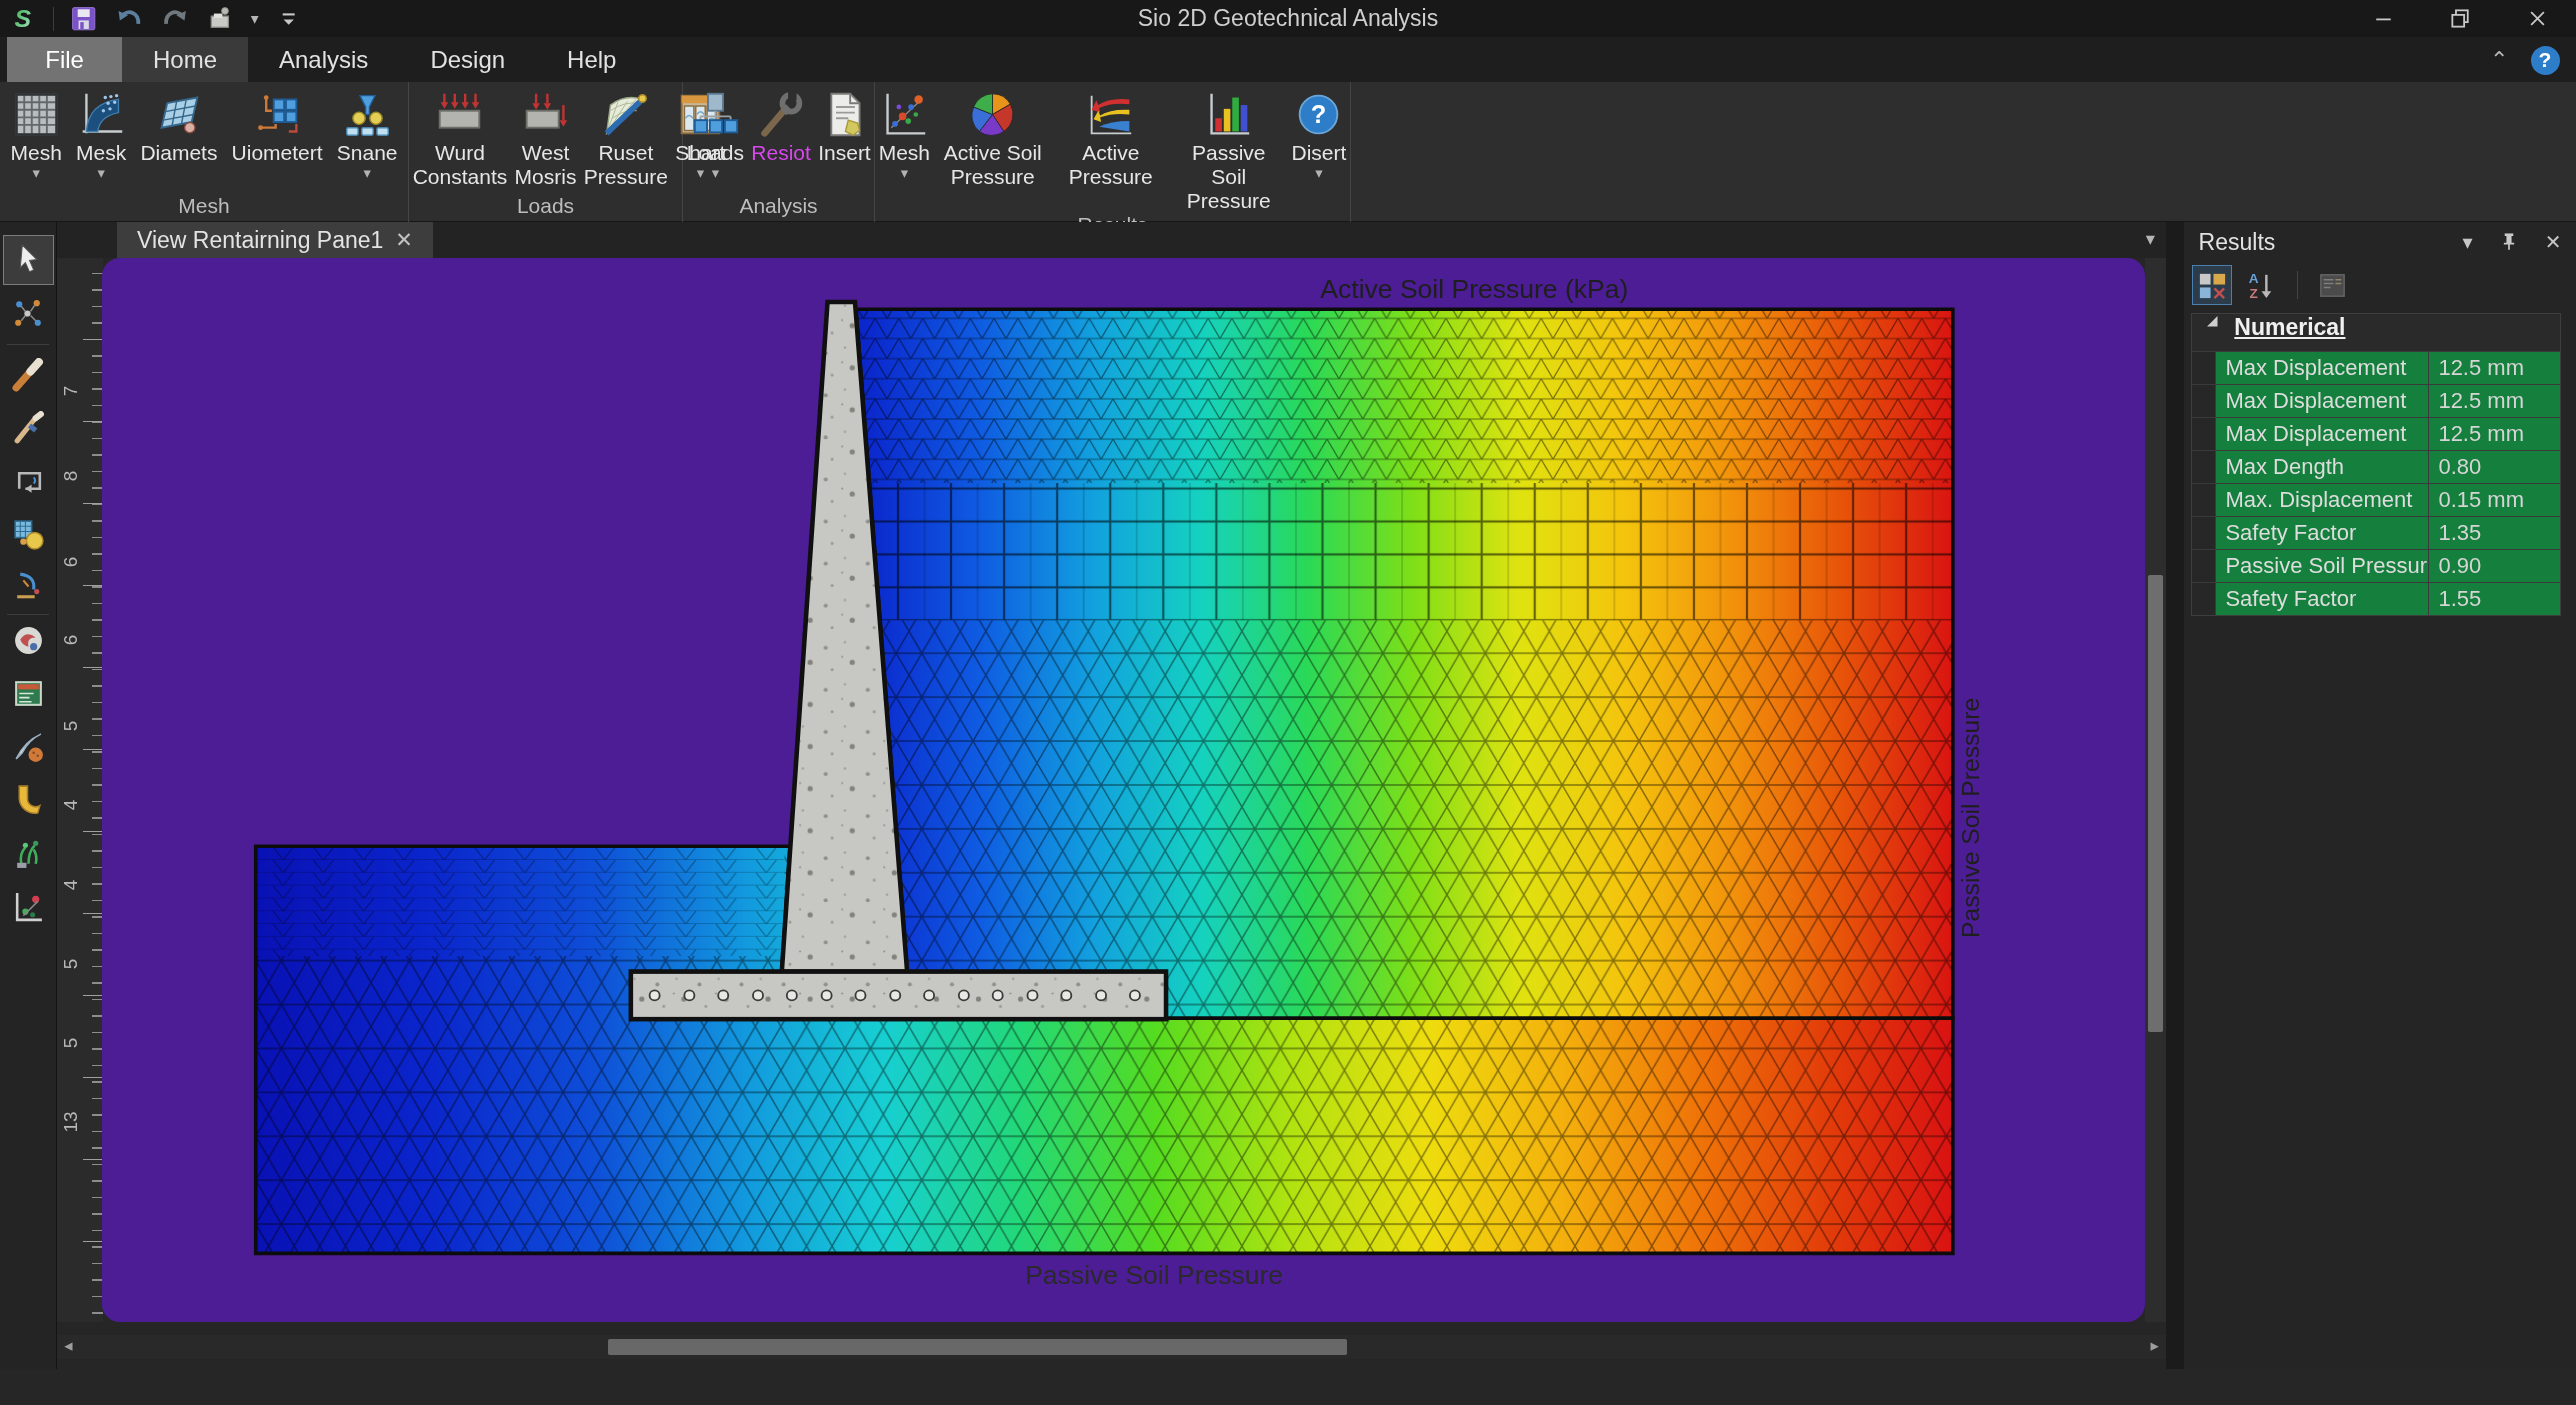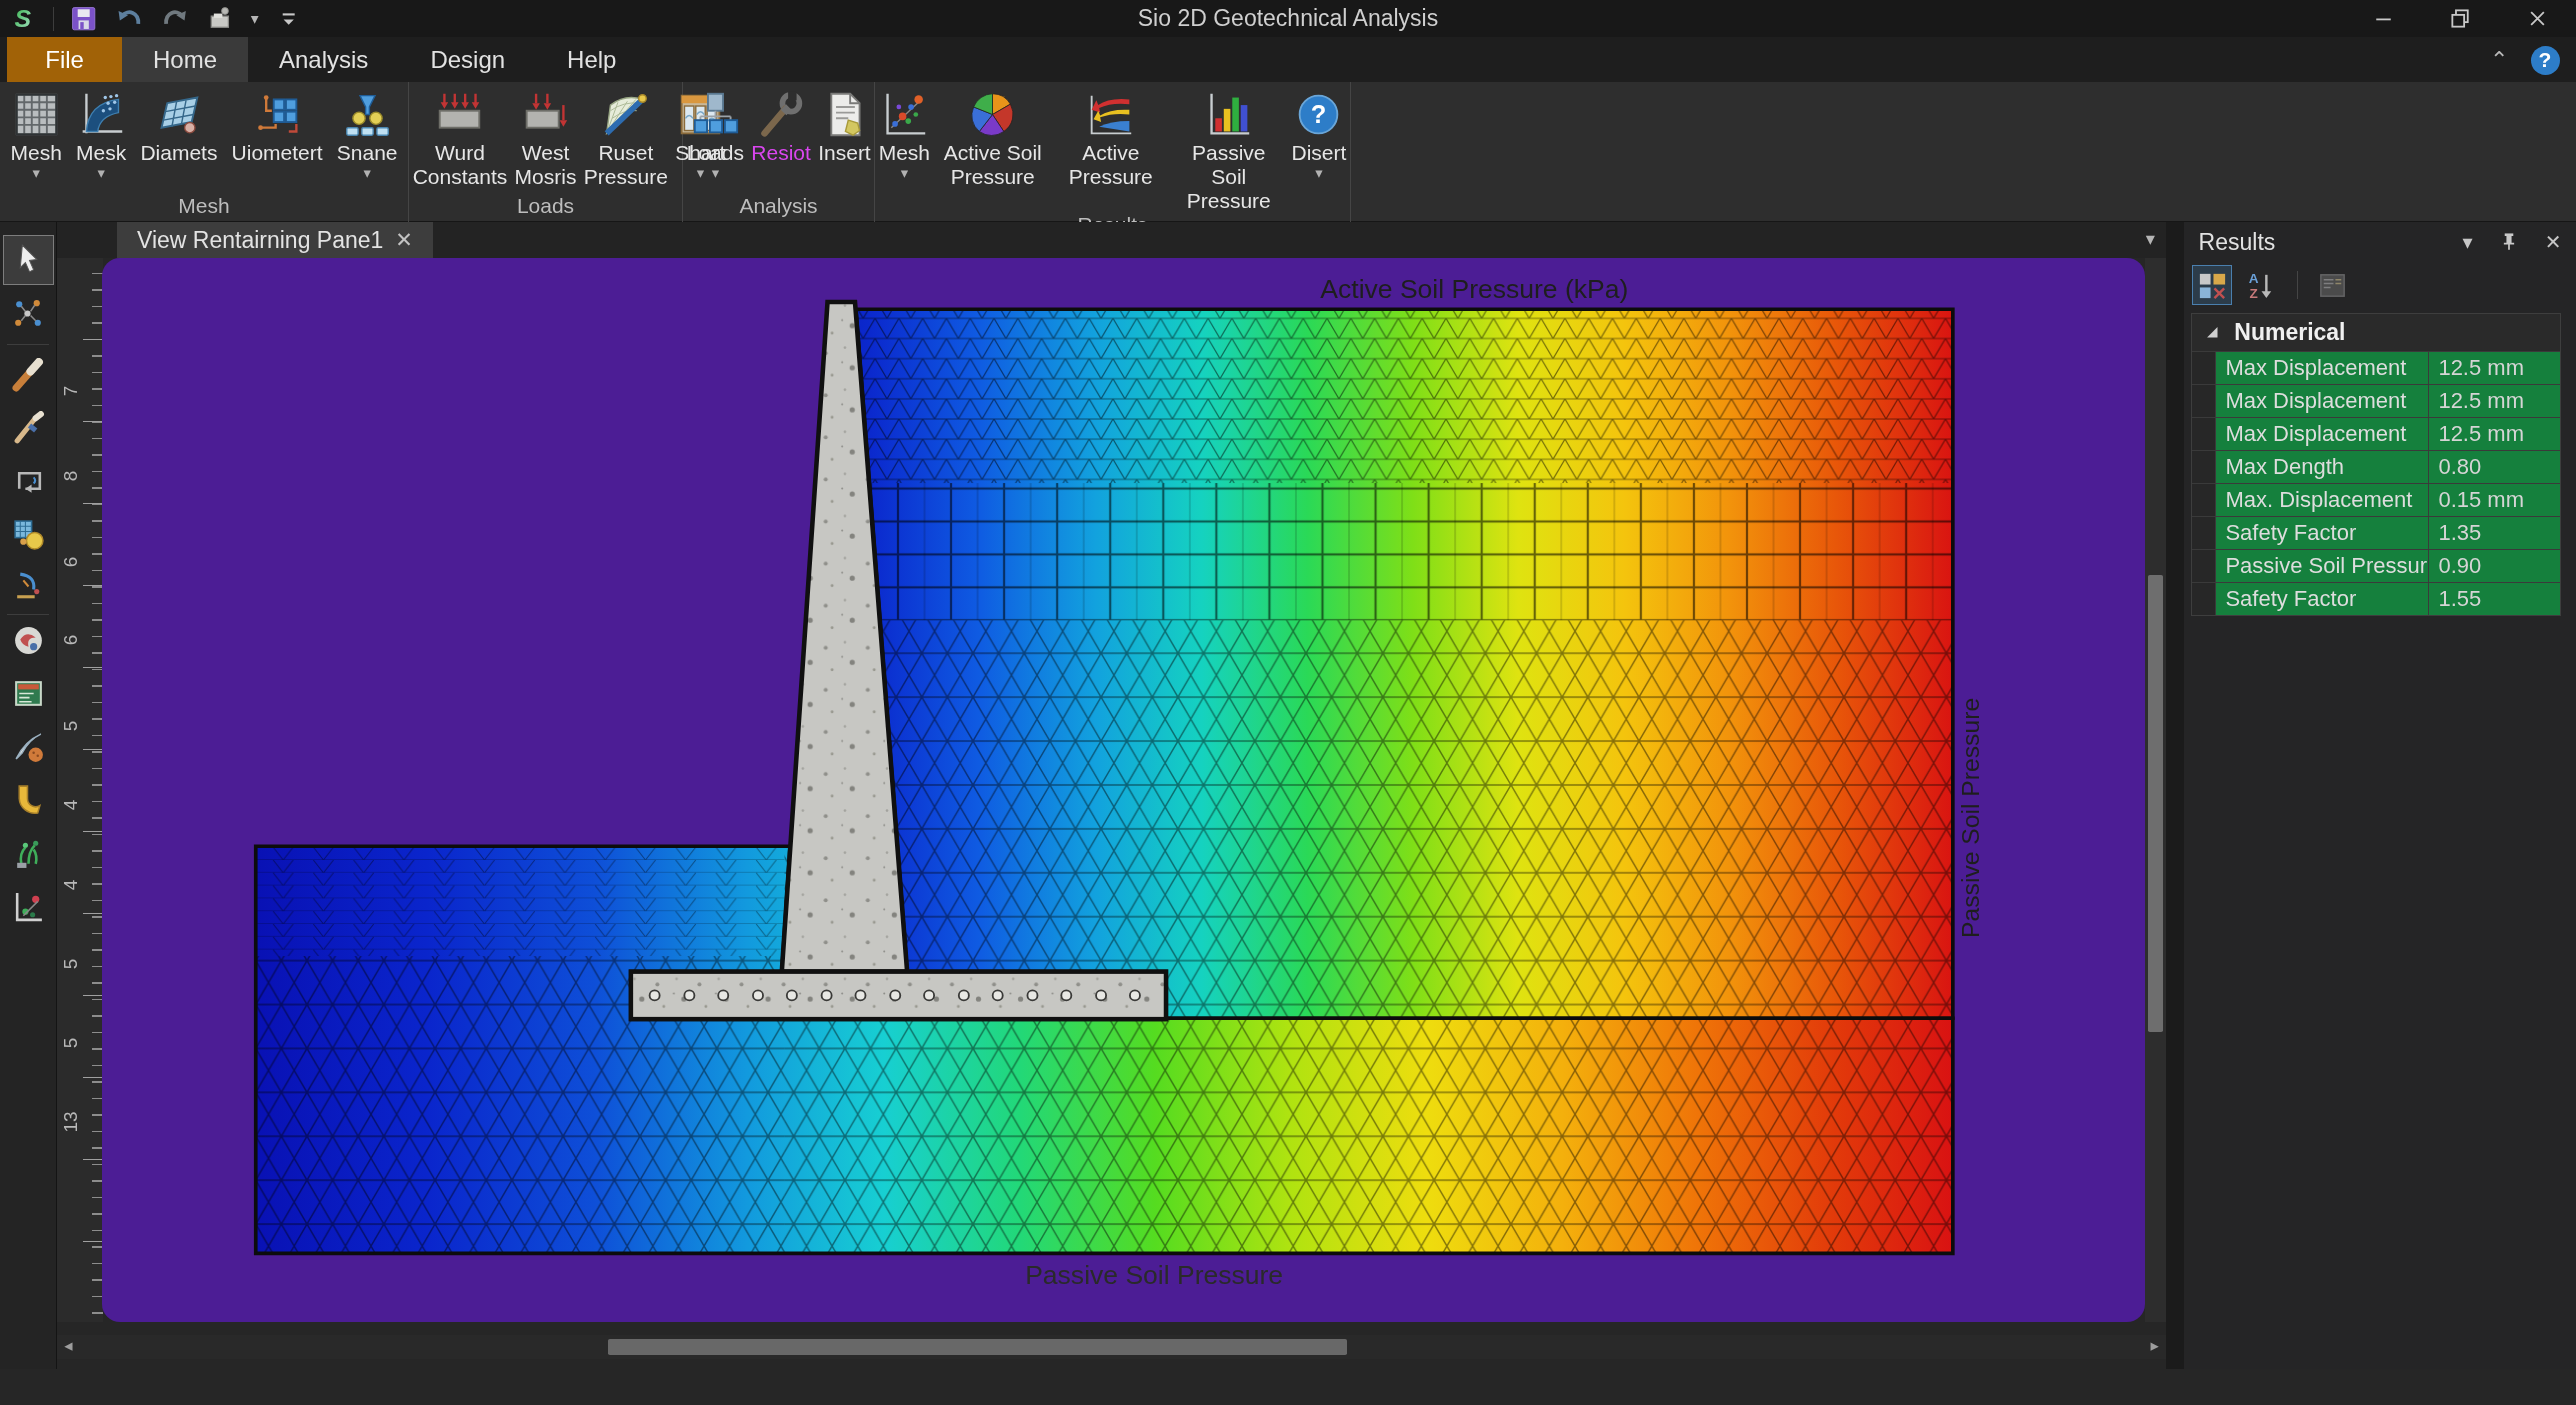--- a/index.html
+++ b/index.html
@@ -14,21 +14,21 @@
   .qsep{width:0.9px;height:24px;background:#3d3d3d;}
   .qcaret{color:#b5b5b5;font-size:15.6px;}
   #title{position:absolute;left:50%;top:0;transform:translateX(-50%);height:37px;line-height:37px;font-size:23px;color:#cfcfcf;white-space:nowrap;}
   .winctl{position:absolute;right:0;top:0;height:37px;display:flex;}
   .winbtn{width:77px;height:37px;display:flex;align-items:center;justify-content:center;}
   .winbtn svg{width:29px;height:29px;}
 
   
   .menubar{position:absolute;left:0;top:37px;width:2576px;height:46px;background:#1e1e1e;display:flex;align-items:stretch;}
   .mtab{padding:16px 31px;display:flex;align-items:center;font-size:24px;color:#e2e2e2;}
-  .mtab.file{background:#a16207;color:#fff;margin-left:7.3px;padding:0 38px;}
+  .mtab.file{background:#737373;color:#fff;margin-left:7.3px;padding:0 38px;}
   .mtab.active{background:#3a3a3a;}
   .menuright{position:absolute;right:16.5px;top:0;height:46px;display:flex;align-items:center;gap:22px;}
   .helpbadge{width:29px;height:29px;border-radius:50%;background:#2d7dc8;color:#fff;font-size:21px;font-weight:bold;display:flex;align-items:center;justify-content:center;}
   .collapsecaret{color:#b8b8b8;font-size:22px;}
 
   
   .ribbon{position:absolute;left:0;top:82px;width:2576px;height:140px;background:#2e2e2e;border-bottom:0.9px solid #161616;display:flex;}
   .rgroup{position:relative;height:140px;border-right:0.9px solid #454545;display:flex;flex-direction:column;}
   .rbtns{flex:1;display:flex;justify-content:space-evenly;align-items:flex-start;padding-top:6.4px;}
   .rbtn{display:flex;flex-direction:column;align-items:center;padding:0 3.7px;cursor:default;}
@@ -76,21 +76,21 @@
   .rightpanel{position:absolute;left:2184px;top:222px;width:392px;height:1147px;background:#252526;}
   .rp-header{height:40px;display:flex;align-items:center;padding:0 14.6px;font-size:23px;color:#e2e2e2;}
   .rp-hicons{margin-left:auto;display:flex;align-items:center;gap:24px;color:#c6c6c6;font-size:20px;}
   .rp-hicons svg{width:24px;height:24px;display:block;}
   .rp-toolbar{height:46px;display:flex;align-items:center;gap:11px;padding:0 9.1px;}
   .rp-tbtn{width:38px;height:38px;display:flex;align-items:center;justify-content:center;}
   .rp-tbtn svg{width:33px;height:33px;display:block;}
   .rp-tbtn.sel{outline:1.8px solid #4a7fae;background:#2c3c4a;}
   .rp-tsep{width:0.9px;height:27.4px;background:#454545;margin:0 5.5px;}
   .rp-box{position:absolute;left:7.3px;top:91px;width:370px;border:0.9px solid #3e3e3e;background:#2a2a2a;}
-  .rp-section{height:37px;display:flex;align-items:center;gap:14.6px;padding-left:12.8px;font-size:23px;font-weight:bold;color:#f0f0f0;}
+  .rp-section{height:37px;display:flex;gap:14.6px;padding-left:12.8px;font-size:23px;font-weight:bold;color:#f0f0f0;text-decoration:underline;}
   .rp-section svg{width:14.6px;height:14.6px;}
   .prow{display:flex;height:33px;border-top:0.9px solid #3a3a3a;background:#15803d;}
   .pgutter{width:24px;background:#272727;border-right:0.9px solid #3a3a3a;}
   .pname{width:213px;display:flex;align-items:center;padding-left:9.1px;font-size:22px;color:#dddddd;border-right:0.9px solid #3a3a3a;white-space:nowrap;overflow:hidden;}
   .pval{flex:1;display:flex;align-items:center;padding-left:9.1px;font-size:22px;color:#d5d5d5;white-space:nowrap;}
 
   
   .statusbar{position:absolute;left:0;top:1369px;width:2576px;height:36px;background:#2d2d30;border-top:0.9px solid #404046;display:flex;align-items:center;padding-left:12.8px;font-size:24px;color:#d2d2d2;}
 </style>
 </head>

